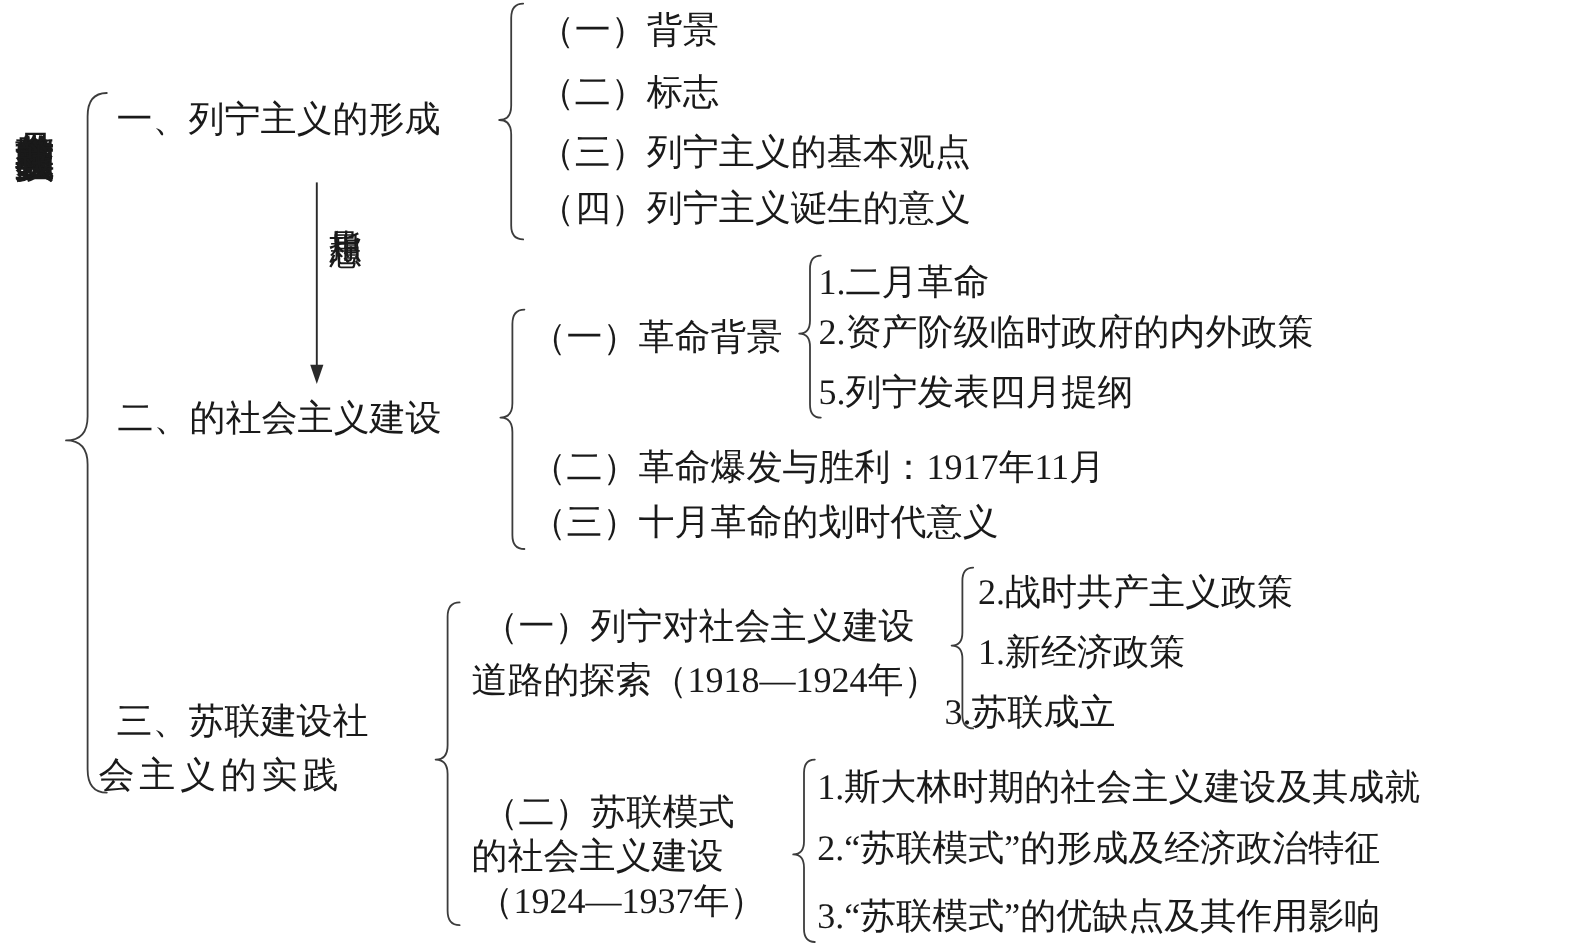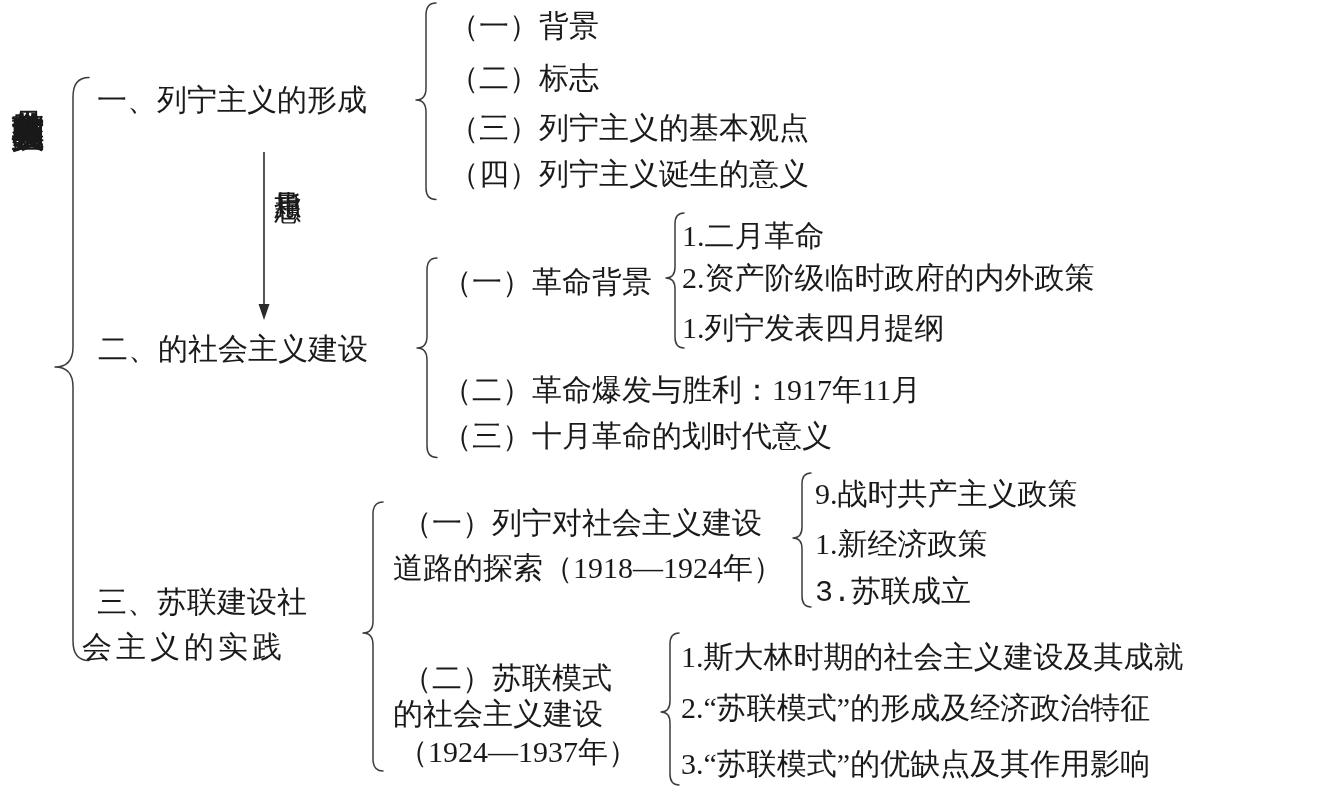--- a/index.html
+++ b/index.html
@@ -72,42 +72,42 @@
   </svg>
 
   <div class="t" style="left:442px; top:265px;">（一）革命背景</div>
 
   <svg class="shape" style="left:664px; top:212px;" width="22" height="138">
     <path class="brace" d="M20,1 Q11,1 11,12 L11,55 Q11,66 2,66 Q11,66 11,77 L11,125 Q11,136 20,136"></path>
   </svg>
 
   <div class="t" style="left:682px; top:219px;">1.二月革命</div>
   <div class="t" style="left:682px; top:261px;text-align:right;">2.资产阶级临时政府的内外政策</div>
-  <div class="t" style="left:682px; top:311px;">1.列宁发表四月提纲</div>
+  <div class="t" style="left:682px; top:311px;">5.列宁发表四月提纲</div>
 
   <div class="t" style="left:442px; top:373px;">（二）革命爆发与胜利：1917年11月</div>
   <div class="t" style="left:97px; top:585px;">三、苏联建设社</div>
 
   <div class="t" style="left:442px; top:419px;">（三）十月革命的划时代意义</div>
   <div class="t spread" style="left:82px; top:630px;">会主义的实践</div>
 
   <svg class="shape" style="left:361px; top:501px;" width="24" height="272">
     <path class="brace" d="M22,1 Q12,1 12,13 L12,120 Q12,132 2,132 Q12,132 12,144 L12,258 Q12,270 22,270"></path>
   </svg>
 
   <div class="t" style="left:402px; top:506px;">（一）列宁对社会主义建设</div>
   <div class="t" style="left:393px; top:551px;">道路的探索（1918—1924年）</div>
 
   <svg class="shape" style="left:791px; top:472px;" width="22" height="137">
     <path class="brace" d="M20,1 Q11,1 11,12 L11,55 Q11,66 2,66 Q11,66 11,77 L11,124 Q11,135 20,135"></path>
   </svg>
 
-  <div class="t" style="left:815px; top:477px;">9.战时共产主义政策</div>
+  <div class="t" style="left:815px; top:477px;">2.战时共产主义政策</div>
   <div class="t" style="left:815px; top:527px;">1.新经济政策</div>
-  <div class="t" style="left:815px; top:577px;font-family:Liberation Mono, monospace;">3.苏联成立</div>
+  <div class="t" style="left:787px; top:577px;">3.苏联成立</div>
 
   <div class="t" style="left:402px; top:661px;">（二）苏联模式</div>
   <div class="t" style="left:393px; top:697px;">的社会主义建设</div>
   <div class="t" style="left:398px; top:735px;">（1924—1937年）</div>
 
   <svg class="shape" style="left:659px; top:632px;" width="22" height="155">
     <path class="brace" d="M20,1 Q11,1 11,12 L11,69 Q11,80 2,80 Q11,80 11,91 L11,142 Q11,153 20,153"></path>
   </svg>
 
   <div class="t" style="left:681px; top:640px;">1.斯大林时期的社会主义建设及其成就</div>

